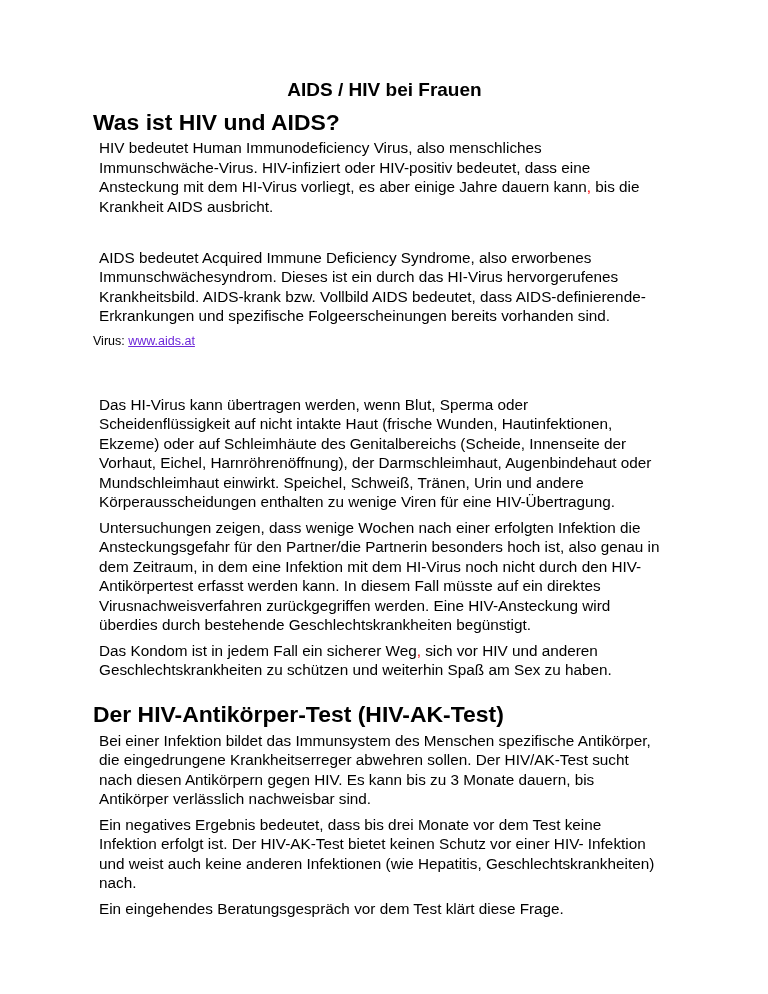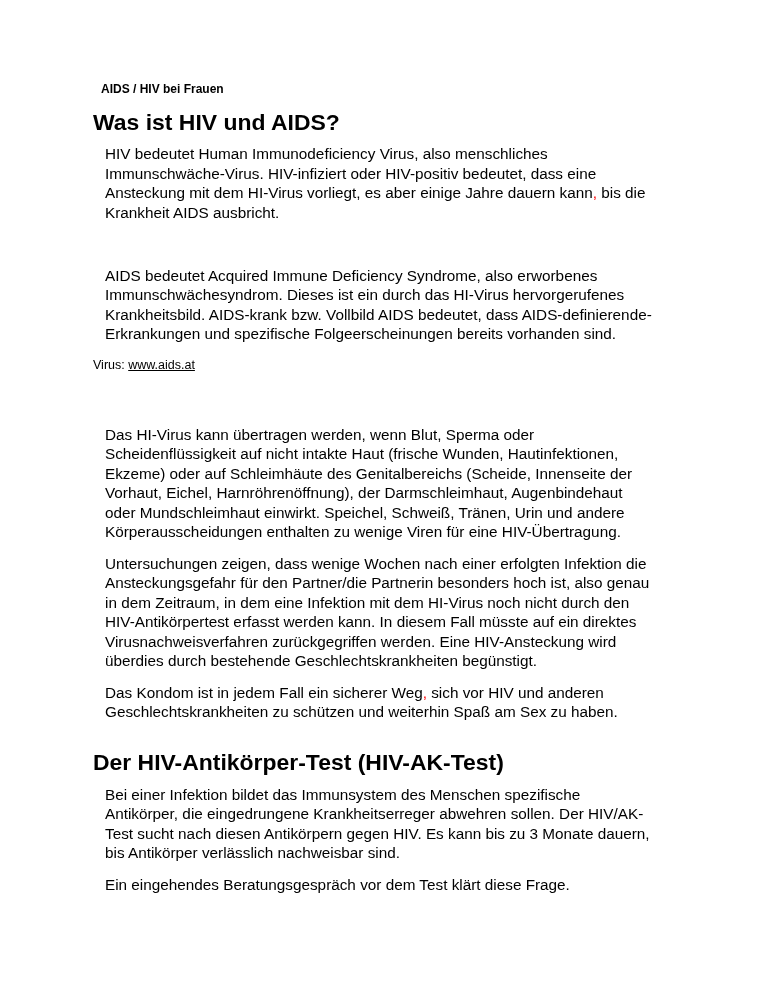--- a/index.html
+++ b/index.html
@@ -17,42 +17,43 @@
   }
   .page {
     position: absolute;
     left: 93px;
     top: 80px;
     width: 575px;
     font-size: 15.3px;
     line-height: 19.5px;
   }
   .title {
+    text-align: center;
     font-weight: bold;
-    font-size: 12px;
+    font-size: 19px;
     margin: 0 0 13px 0;
     padding-left: 8px;
   }
   .heading {
     font-weight: bold;
     margin: 0;
   }
   .para {
-    margin: 12px;
+    margin: 6px;
   }
   .gap {
     height: 19.5px;
   }
   .source {
     font-size: 12.5px;
     line-height: 18px;
     margin: 0;
   }
   .link {
-    color: #000000;
+    color: #6d28d9;
     text-decoration: underline;
   }
   .red {
     color: #ff0000;
   }
 </style>
 </head>
 <body>
 
 <div class="page">
@@ -74,17 +75,18 @@
     <p class="para">Das HI-Virus kann übertragen werden, wenn Blut, Sperma oder Scheidenflüssigkeit auf nicht intakte Haut (frische Wunden, Hautinfektionen, Ekzeme) oder auf Schleimhäute des Genitalbereichs (Scheide, Innenseite der Vorhaut, Eichel, Harnröhrenöffnung), der Darmschleimhaut, Augenbindehaut oder Mundschleimhaut einwirkt. Speichel, Schweiß, Tränen, Urin und andere Körperausscheidungen enthalten zu wenige Viren für eine HIV-Übertragung.</p>
     <p class="para">Untersuchungen zeigen, dass wenige Wochen nach einer erfolgten Infektion die Ansteckungsgefahr für den Partner/die Partnerin besonders hoch ist, also genau in dem Zeitraum, in dem eine Infektion mit dem HI-Virus noch nicht durch den HIV-Antikörpertest erfasst werden kann. In diesem Fall müsste auf ein direktes Virusnachweisverfahren zurückgegriffen werden. Eine HIV-Ansteckung wird überdies durch bestehende Geschlechtskrankheiten begünstigt.</p>
     <p class="para"><span>Das Kondom ist in jedem Fall ein sicherer Weg</span><span class="red">,</span><span> sich vor HIV und anderen Geschlechtskrankheiten zu schützen und weiterhin Spaß am Sex zu haben.</span></p>
   </section>
 
   <div class="gap"></div>
 
   <section>
     <h2 class="heading">Der HIV-Antikörper-Test (HIV-AK-Test)</h2>
     <p class="para">Bei einer Infektion bildet das Immunsystem des Menschen spezifische Antikörper, die eingedrungene Krankheitserreger abwehren sollen. Der HIV/AK-Test sucht nach diesen Antikörpern gegen HIV. Es kann bis zu 3 Monate dauern, bis Antikörper verlässlich nachweisbar sind.</p>
+    <p class="para">Ein negatives Ergebnis bedeutet, dass bis drei Monate vor dem Test keine Infektion erfolgt ist. Der HIV-AK-Test bietet keinen Schutz vor einer HIV- Infektion und weist auch keine anderen Infektionen (wie Hepatitis, Geschlechtskrankheiten) nach.</p>
     <p class="para">Ein eingehendes Beratungsgespräch vor dem Test klärt diese Frage.</p>
 
   </section>
 
 </div>
 
 </body></html>

